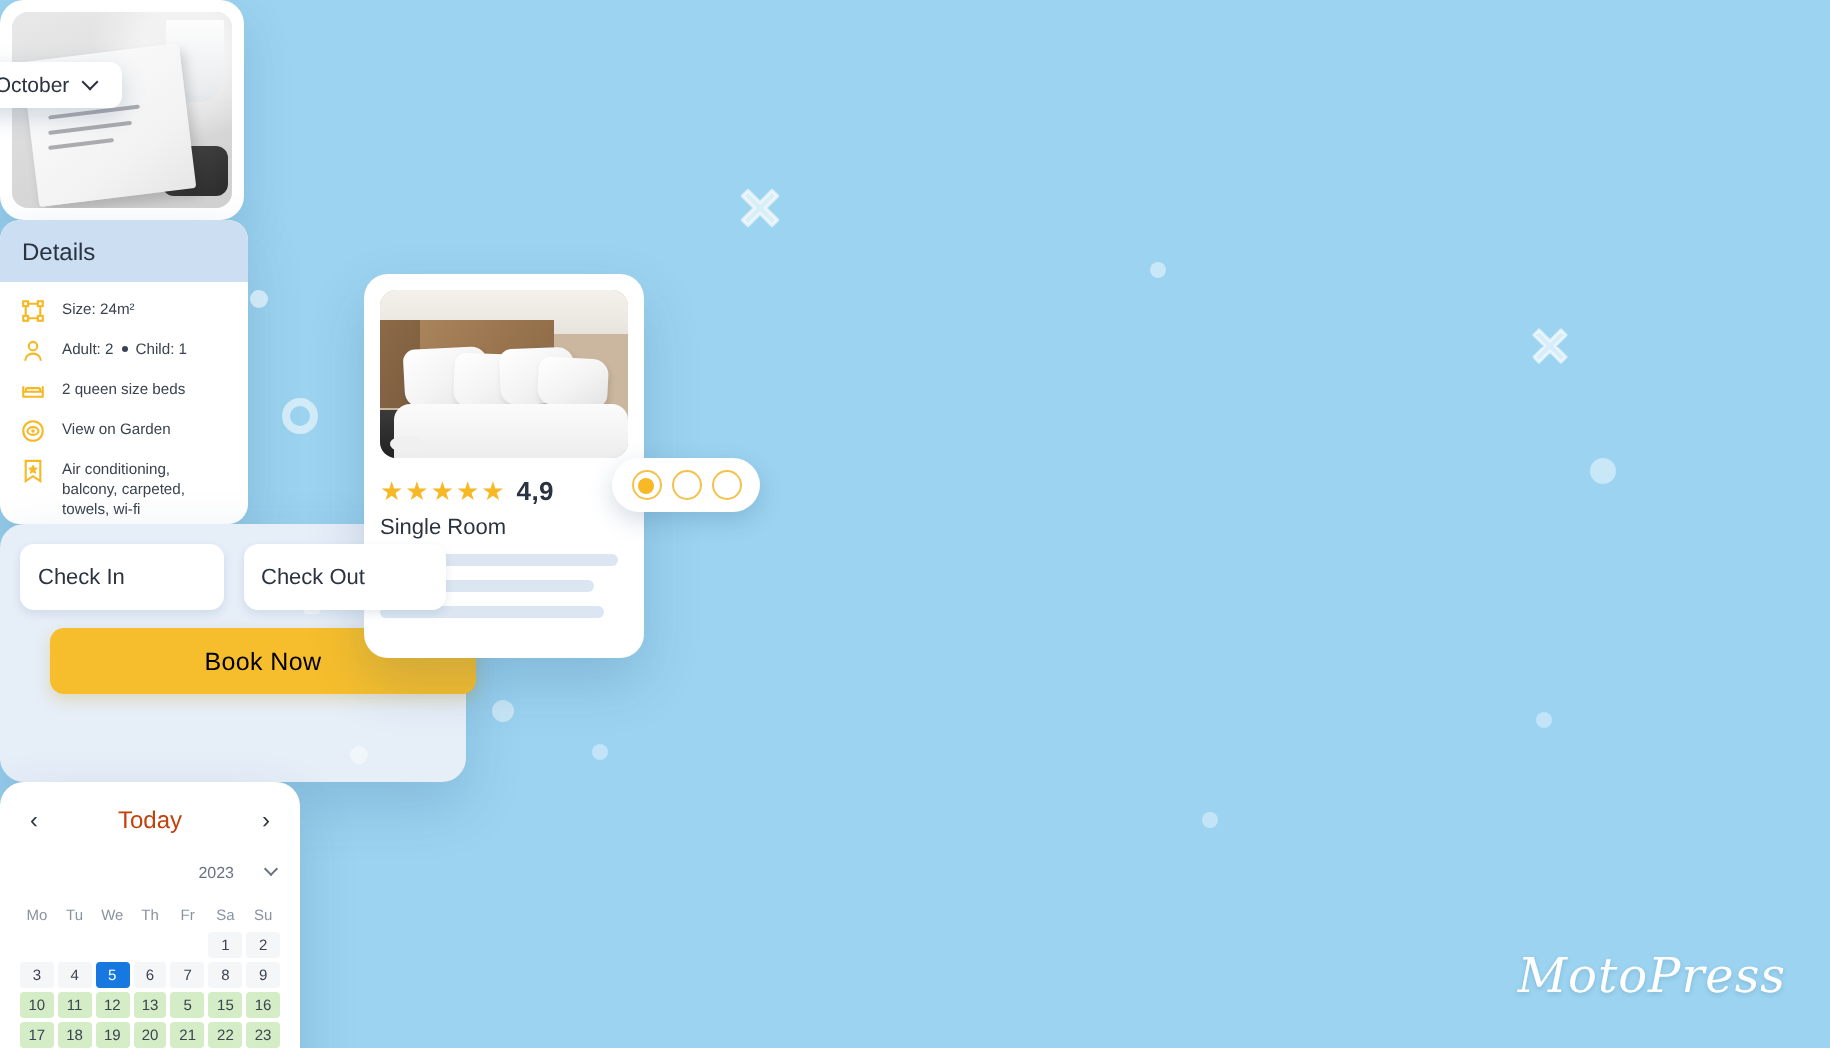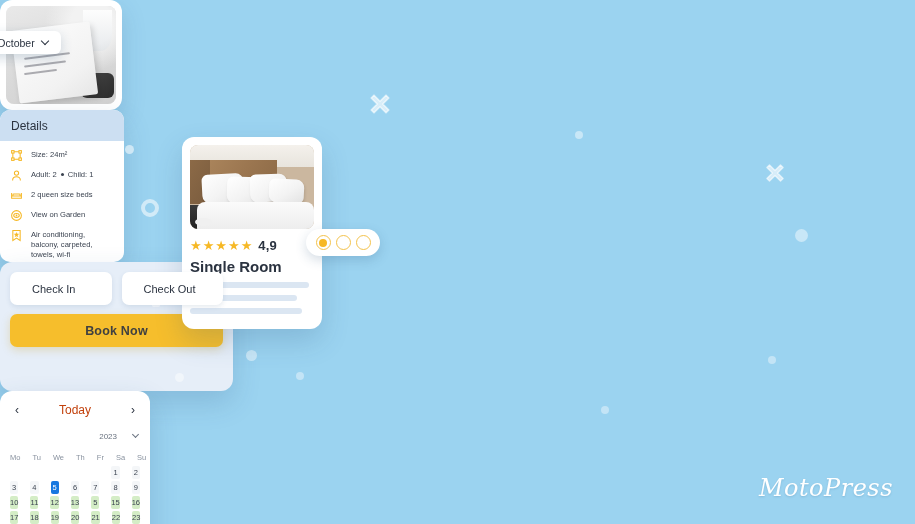--- a/index.html
+++ b/index.html
@@ -139,23 +139,22 @@
     margin-top: 9px;
   }
   .star { color:#F6B825; font-size: 13px; line-height: 13px; }
   .rating-val {
     margin-left: 5px;
     font-size: 13px; font-weight: bold; color:#2b3340;
     letter-spacing: .2px;
   }
   .room-title {
     margin-top: 5px;
-    font-size: 15px;
+    font-size: 11px;
     color:#2b3340;
-    font-weight:bold;
   }
   .skel {
     margin-top: 7px;
     height: 6px;
     border-radius: 3px;
     background:#dbe6f2;
   }
   .skel.w1 { width: 96%; }
   .skel.w2 { width: 86%; }
   .skel.w3 { width: 90%; }
@@ -240,44 +239,45 @@
     padding: 10px;
   }
   .bf-row { display:flex; gap: 10px; margin-bottom: 9px; }
   .bf-field {
     flex:1;
     height: 33px;
     background:#fff;
     border-radius: 7px;
     box-shadow: 0 2px 5px rgba(40,80,120,.12);
     display:flex; align-items:center;
-    padding: 0 22px;
+    padding: 0 9px;
     font-size: 11px;
     color:#2b3340;
     position: relative;
     text-align: right;
   }
   .bf-caret {
     position:absolute; right: 11px; top:50%;
     width: 8px; height: 8px;
     border-right: 1.7px solid #2b3340;
     border-bottom: 1.7px solid #2b3340;
     transform: translateY(-70%) rotate(45deg);
   }
   #book-now {
     width:100%; height: 33px;
     background:#F6BE2C;
     border:none;
     border-radius: 7px;
-    color:#404040;
+    color:#000000;
     font-size: 12.5px;
-    font-weight: bold;
+    font-weight: normal;
     letter-spacing:.2px;
     cursor:pointer;
     box-shadow: 0 3px 8px rgba(200,150,20,.25);
+    margin-left: 15px;
   }
 
   
   #calendar {
     left: 598px; top: 146px;
     width: 150px; height: 204px;
     border-radius: 12px;
     background:#fff;
     box-shadow: 0 12px 28px rgba(40,80,120,.20);
     padding: 10px 10px 0 10px;
@@ -327,21 +327,21 @@
   .pill-caret {
     width:6px;height:6px;
     border-right:1.6px solid #2b3340;
     border-bottom:1.6px solid #2b3340;
     transform: translateY(-2px) rotate(45deg);
   }
   #cal-grid { margin-top: 6px; }
   .cal-week {
     display:grid;
     grid-template-columns: repeat(7, 1fr);
-    gap: 12px;
+    gap: 2px;
     margin-bottom: 2px;
   }
   .cal-dow {
     font-size: 7.5px;
     color:#8a93a0;
     text-align:center;
     line-height: 12px;
   }
   .cal-cell {
     height: 13px;

